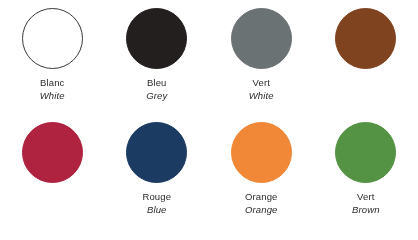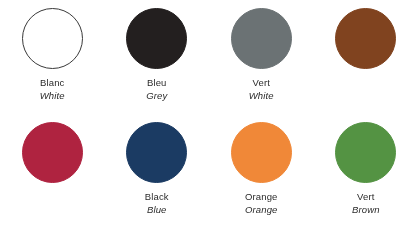--- a/index.html
+++ b/index.html
@@ -89,21 +89,21 @@
     <div class="swatch-disc" style="background: rgb(128, 67, 31); border: 1px solid rgb(128, 67, 31);"></div>
   </div>
 
   <div class="swatch-cell">
     <div class="swatch-disc" style="background: rgb(175, 35, 64); border: 1px solid rgb(175, 35, 64);"></div>
   </div>
 
   <div class="swatch-cell">
     <div class="swatch-disc" style="background: rgb(27, 59, 99); border: 1px solid rgb(27, 59, 99);"></div>
     <div class="swatch-labels">
-      <span class="label-fr">Black</span>
+      <span class="label-fr">Rouge</span>
       <span class="label-en">Blue</span>
     </div>
   </div>
 
   <div class="swatch-cell">
     <div class="swatch-disc" style="background: rgb(240, 136, 56); border: 1px solid rgb(240, 136, 56);"></div>
     <div class="swatch-labels">
       <span class="label-fr">Orange</span>
       <span class="label-en">Orange</span>
     </div>

